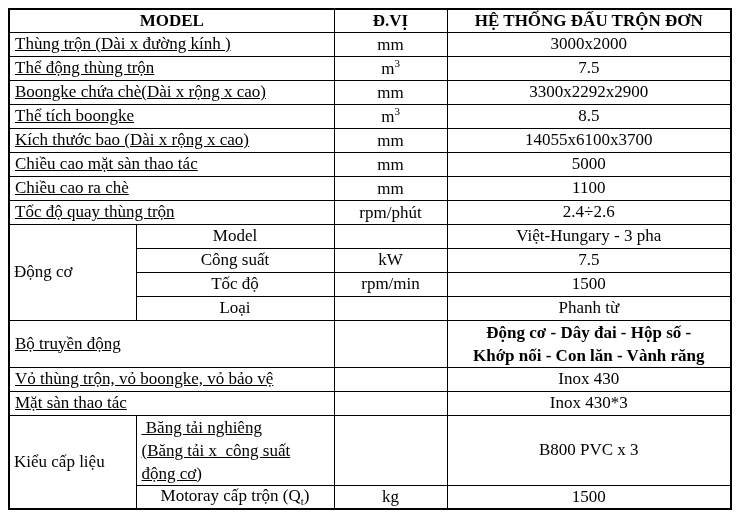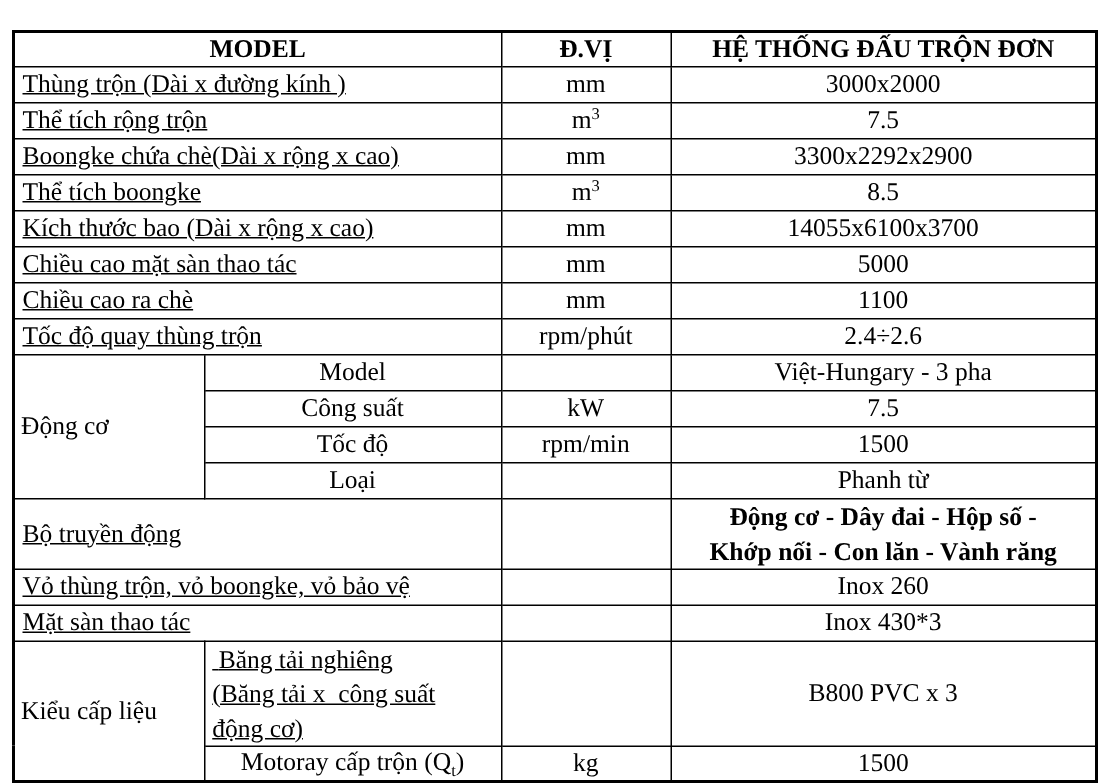--- a/index.html
+++ b/index.html
@@ -7,21 +7,21 @@
     margin: 0; padding: 0;
     width: 737px; height: 522px;
     background: #ffffff;
     color: #000000;
     font-family: "Liberation Serif", "DejaVu Serif", serif;
   }
   table.spec-table {
     border-collapse: collapse;
     table-layout: fixed;
     width: 722px;
-    margin: 20px 0 0 8px;
+    margin: 8px 0 0 8px;
     border: 2px solid #000;
   }
   td {
     border: 1px solid #000;
     font-size: 17px;
     height: 24px;
     padding: 0 4px;
     text-align: center;
     vertical-align: middle;
     overflow: hidden;
@@ -66,21 +66,21 @@
       <td>Đ.VỊ</td>
       <td>HỆ THỐNG ĐẤU TRỘN ĐƠN</td>
     </tr>
 
     <tr>
       <td colspan="2" class="label">Thùng trộn (Dài x đường kính )</td>
       <td><span>mm</span><sup></sup></td>
       <td>3000x2000</td>
     </tr>
     <tr>
-      <td colspan="2" class="label">Thể tích rộng trộn</td>
+      <td colspan="2" class="label">Thể động thùng trộn</td>
       <td><span>m</span><sup>3</sup></td>
       <td>7.5</td>
     </tr>
     <tr>
       <td colspan="2" class="label">Boongke chứa chè(Dài x rộng x cao)</td>
       <td><span>mm</span><sup></sup></td>
       <td>3300x2292x2900</td>
     </tr>
     <tr>
       <td colspan="2" class="label">Thể tích boongke</td>
@@ -133,21 +133,21 @@
     <tr class="tall-2">
       <td colspan="2" class="label">Bộ truyền động</td>
       <td></td>
       <td class="multiline pre-line">Động cơ - Dây đai - Hộp số -
 Khớp nối - Con lăn - Vành răng</td>
     </tr>
 
     <tr>
       <td colspan="2" class="label">Vỏ thùng trộn, vỏ boongke, vỏ bảo vệ</td>
       <td></td>
-      <td>Inox 260</td>
+      <td>Inox 430</td>
     </tr>
 
     <tr>
       <td colspan="2" class="label">Mặt sàn thao tác</td>
       <td></td>
       <td>Inox 430*3</td>
     </tr>
 
     <tr class="tall-3">
       <td rowspan="2" class="group-label">Kiểu cấp liệu</td>

